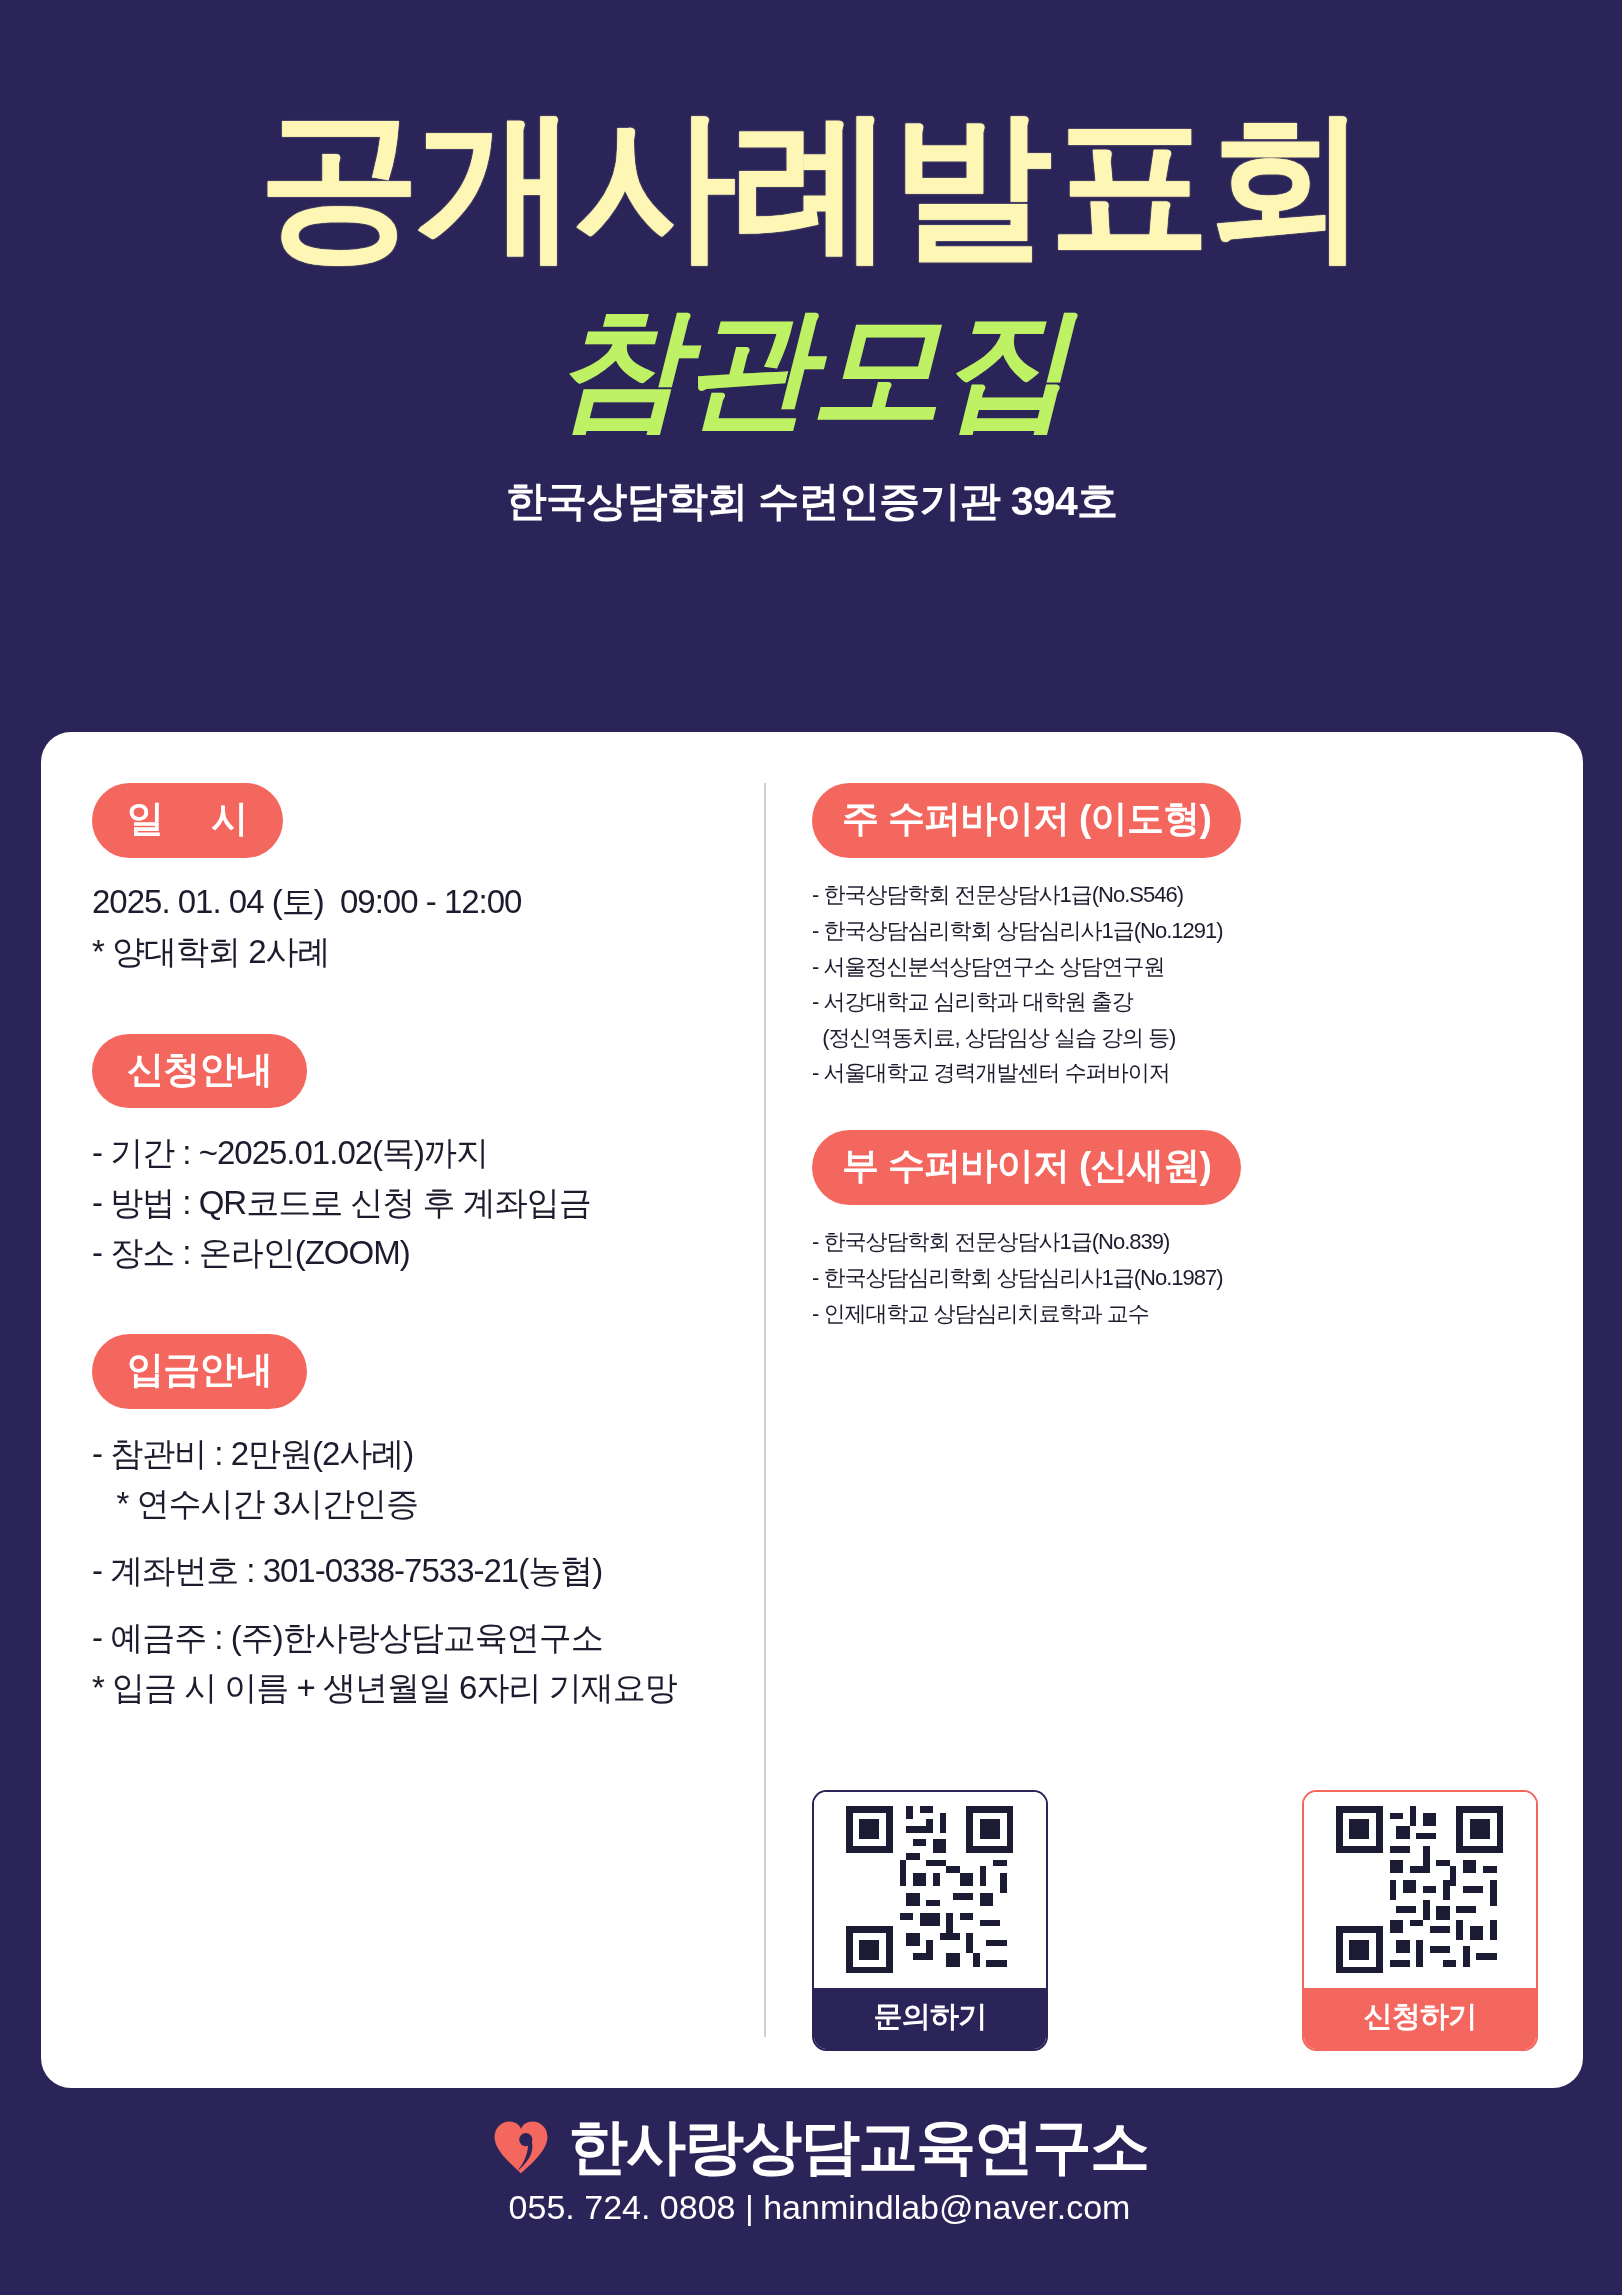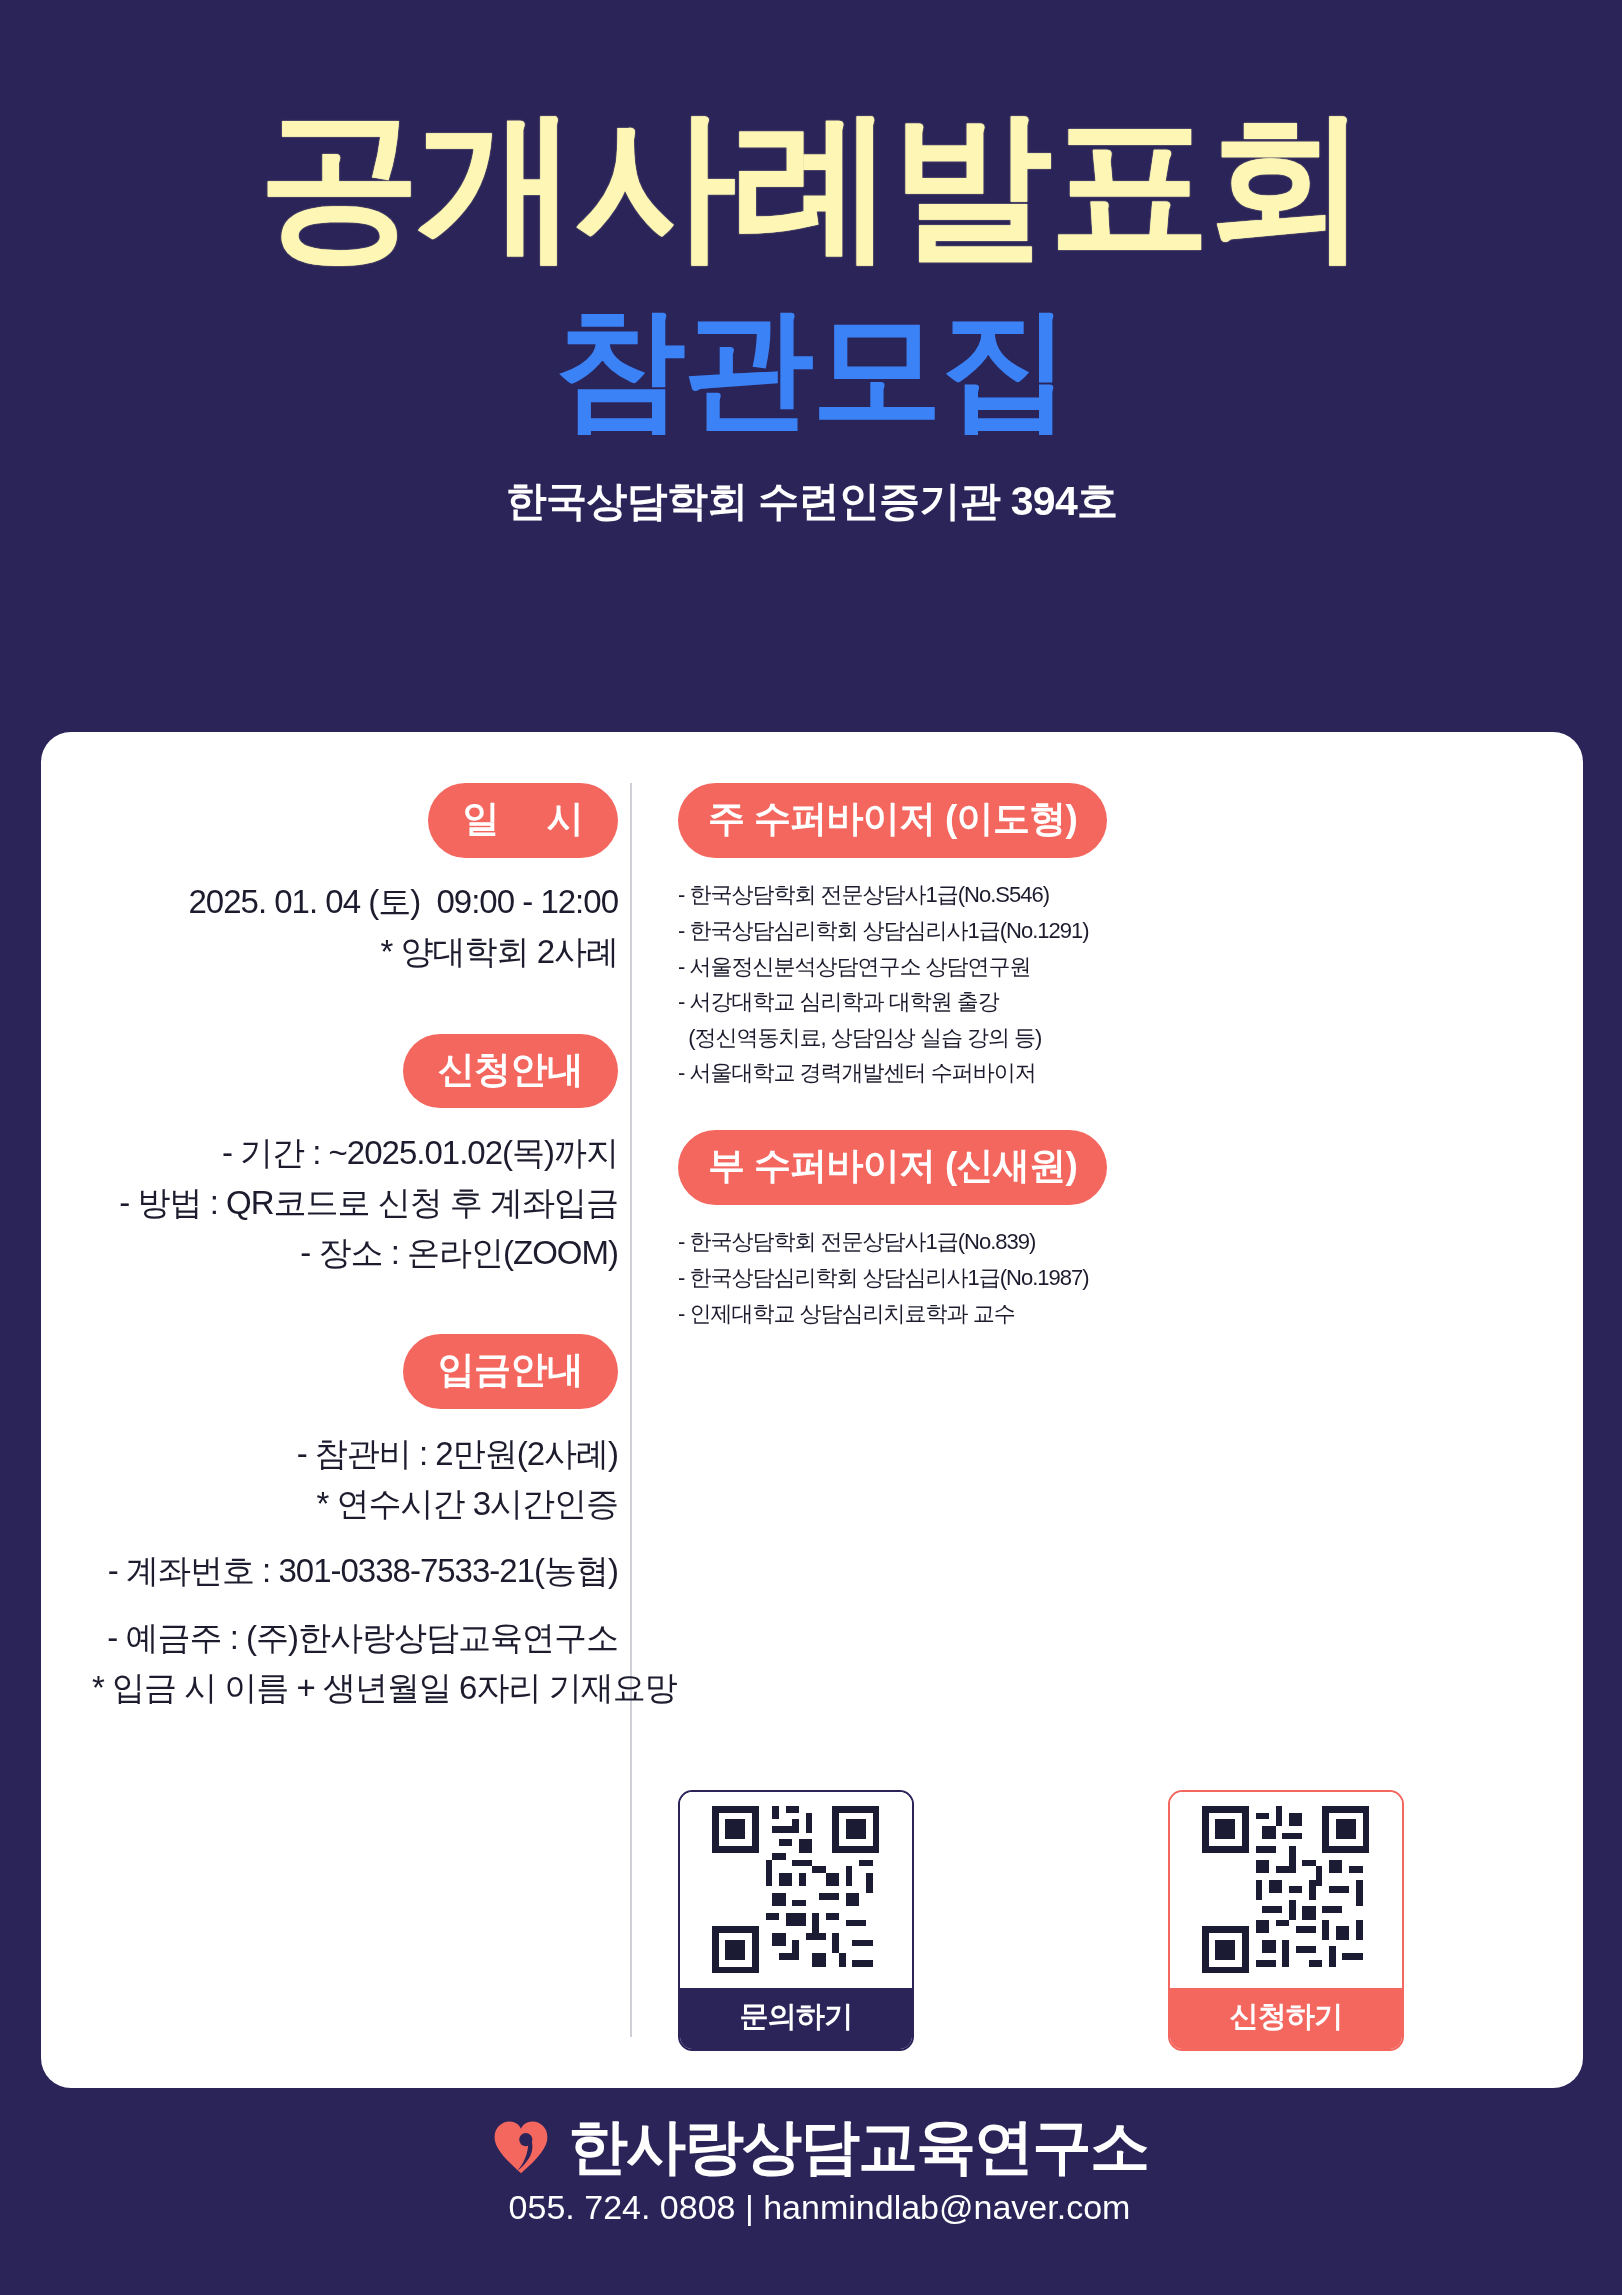--- a/index.html
+++ b/index.html
@@ -23,24 +23,25 @@
     font-size: 162px;
     font-weight: bold;
     color: #fdf6b4;
     letter-spacing: -3.9px;
     line-height: 1.06;
     text-shadow: 0 0 1.3px #fdf6b4;
   }
   .title-sub {
     font-size: 131px;
     font-weight: bold;
-    color: #3b82f6;
+    color: #bef264;
     letter-spacing: -2.6px;
     line-height: 1.2;
     margin-top: 19.6px;
+    font-style: italic;
   }
   .title-caption {
     font-size: 41px;
     font-weight: bold;
     color: #ffffff;
     letter-spacing: -0.7px;
     margin-top: 27.5px;
   }
 
   
@@ -48,24 +49,23 @@
     position: absolute;
     left: 41px;
     top: 732px;
     width: 1542px;
     height: 1356px;
     background: #ffffff;
     border-radius: 30px;
     display: flex;
   }
   .col-left {
-    width: 589px;
+    width: 723px;
     padding: 51px 12px 0 51px;
     position: relative;
-    text-align: right;
   }
   .divider {
     width: 2px;
     background: #cfcfd8;
     margin: 51px 0 51px 0;
   }
   .col-right {
     flex: 1;
     padding: 51px 37px 0 46px;
     position: relative;

